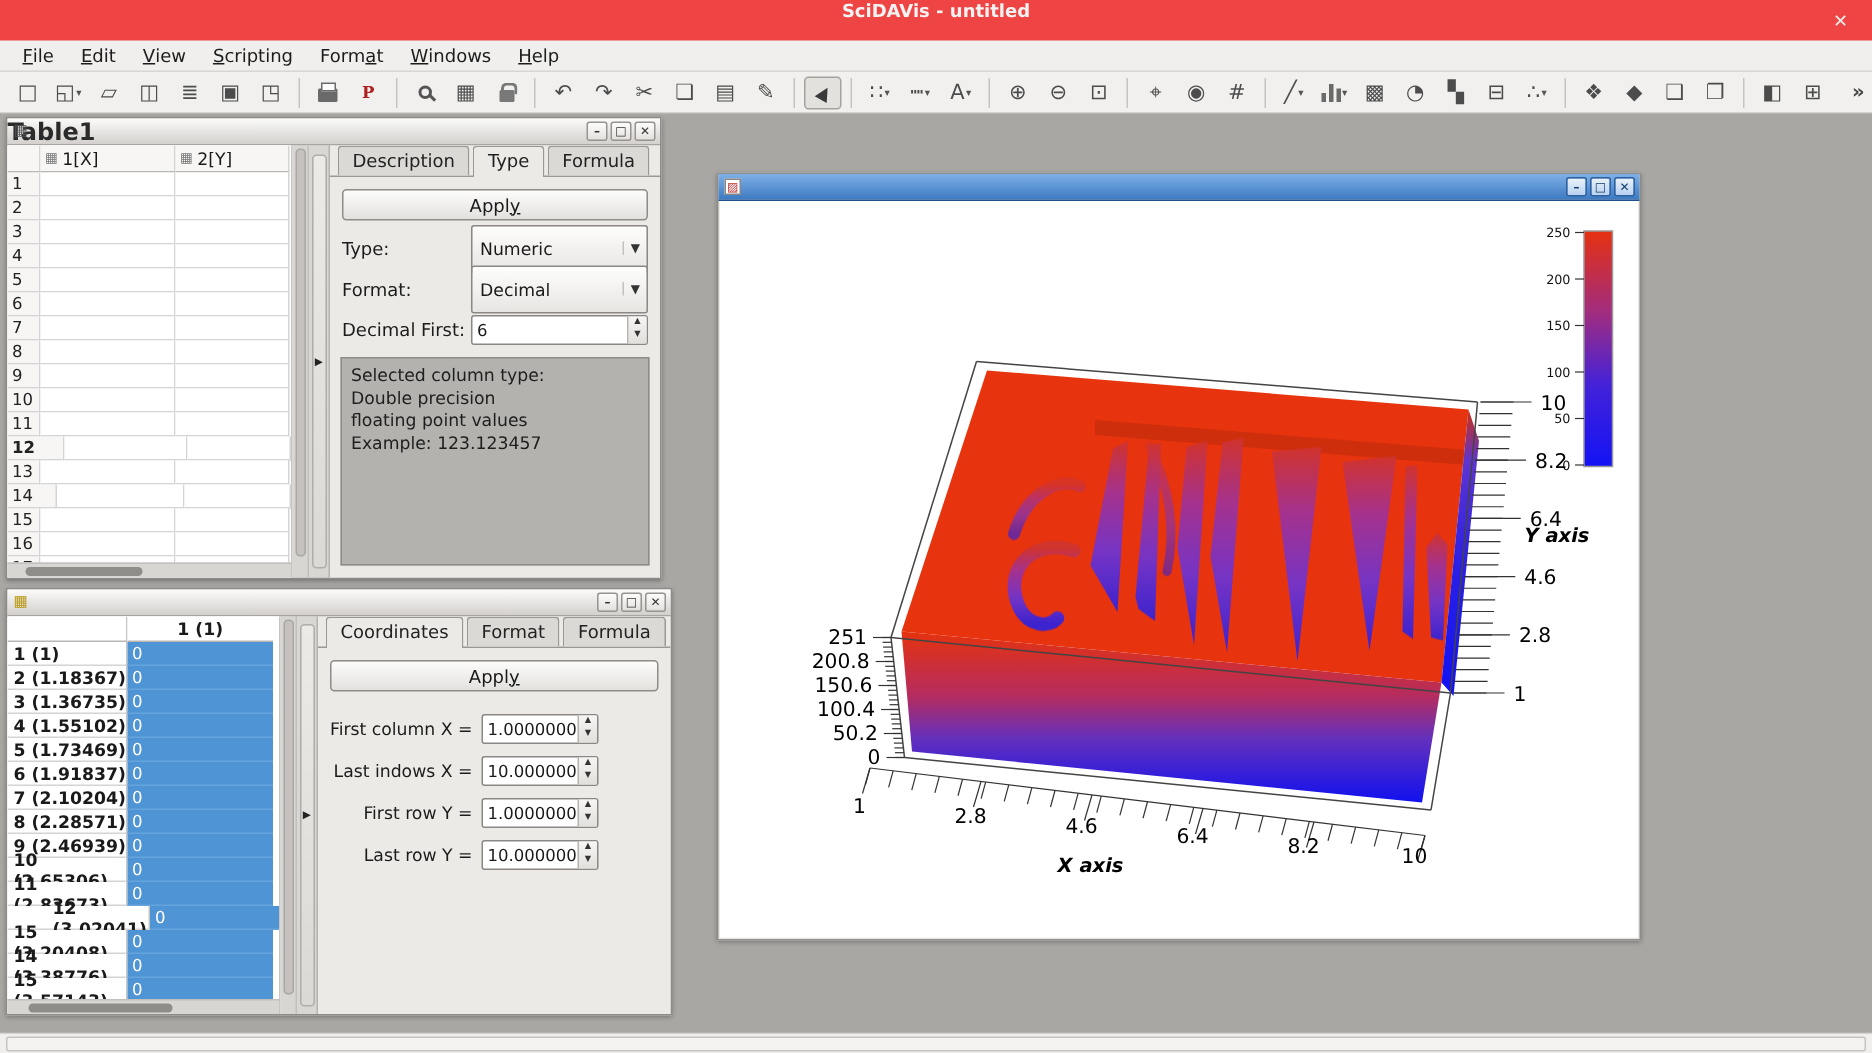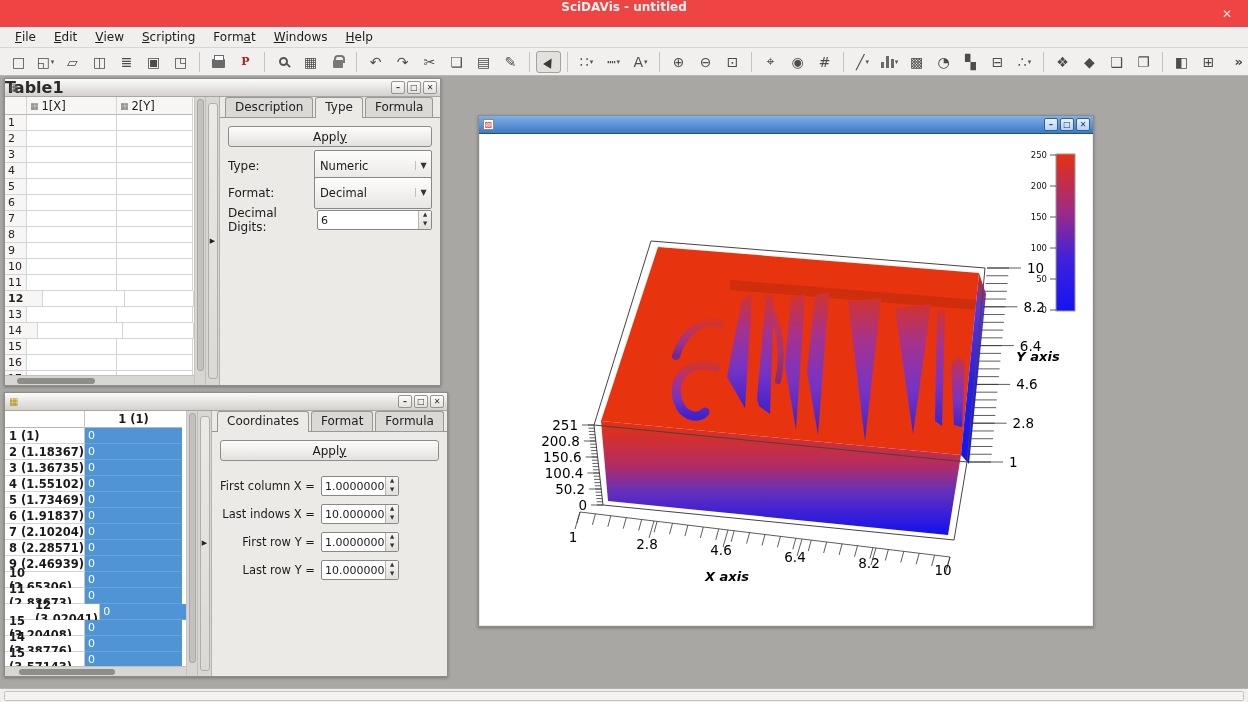--- a/index.html
+++ b/index.html
@@ -388,29 +388,35 @@
           </div>
         </div>
         <div class="frow">
           <span class="flabel">Format:</span>
           <div class="combo">
             <span class="cval">Decimal</span>
             <span class="carr">▼</span>
           </div>
         </div>
         <div class="frow">
-          <span class="flabel">Decimal Digits:</span>
+          <span class="flabel">Decimal First:</span>
           <div class="spin" style="margin-left:auto;width:118px">
             <span class="sval">6</span>
             <span class="sbtns">
                 <span>▲</span>
                 <span>▼</span>
               </span>
           </div>
         </div>
+        <div class="infobox" id="t1info">
+            <div>Selected column type:</div>
+            <div>Double precision</div>
+            <div>floating point values</div>
+            <div>Example: 123.123457</div>
+          </div>
       </div>
     </div>
   </div>
 
   <div class="window" id="win-matrix1" style="left:4px;top:316px;width:444px;height:285px">
     <div class="w-titlebar">
       <span class="w-icon" style="color:#b8960c">▦</span>
       <span class="w-btns">
           <span class="w-btn">–</span>
           <span class="w-btn">□</span>

